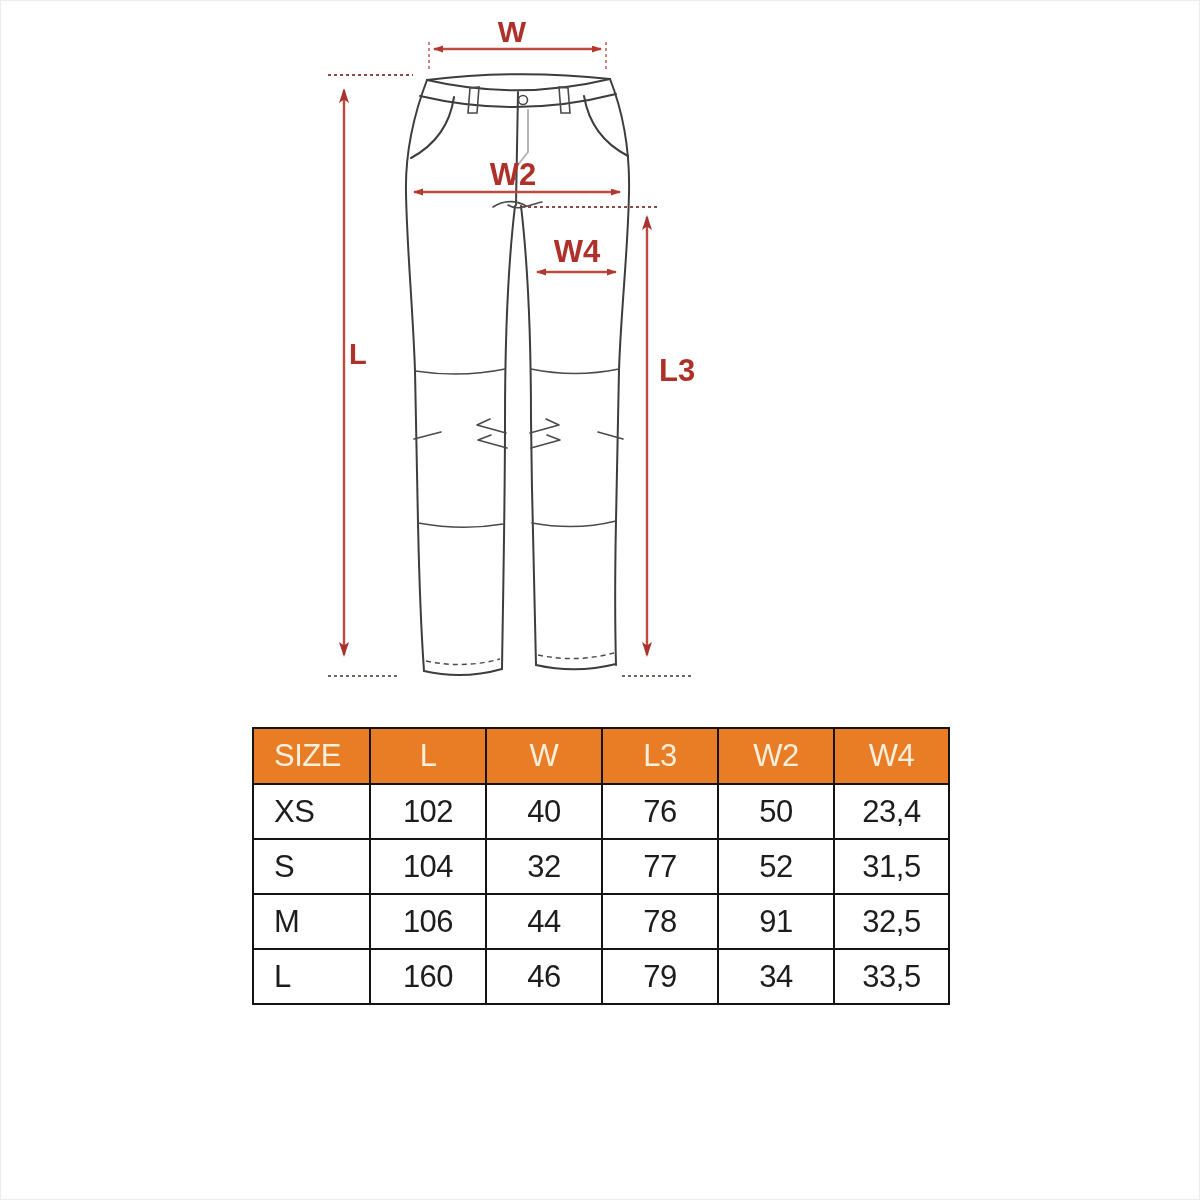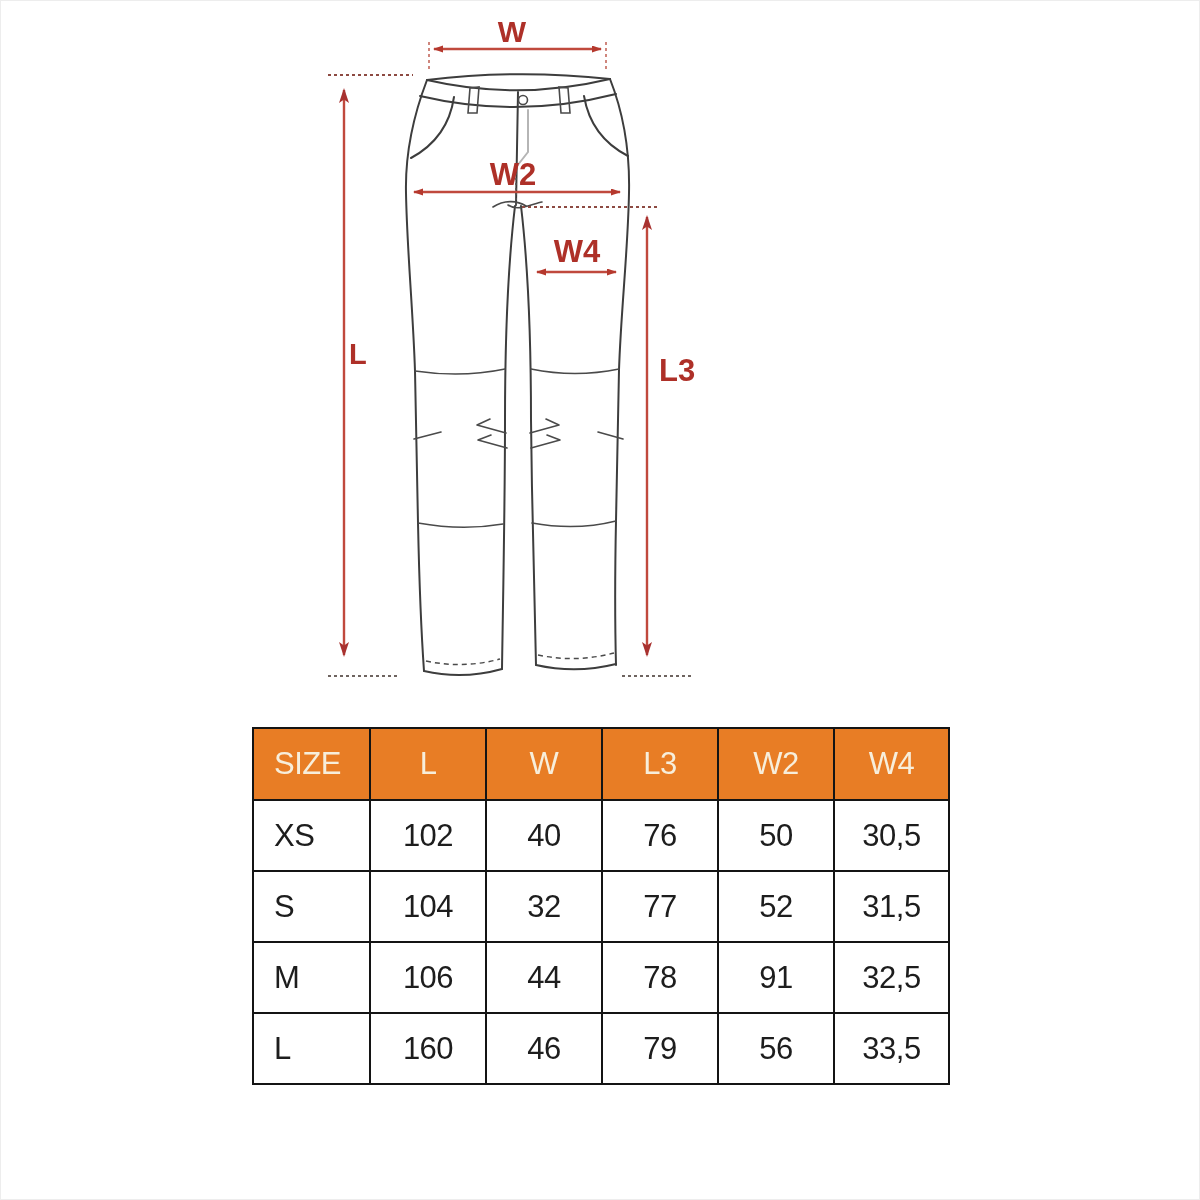--- a/index.html
+++ b/index.html
@@ -14,21 +14,21 @@
   .diagram-svg{position:absolute;left:0;top:0;}
 
   
   table.size-table{
     position:absolute;left:252px;top:727px;width:696px;
     border-collapse:collapse;table-layout:fixed;
     font-family:"Liberation Sans", sans-serif;
   }
   .size-table th,.size-table td{
     border:2px solid var(--tbl-border,#141414);
-    padding:8px;
+    padding:0;
     font-size:31px;
     letter-spacing:-0.5px;
     text-align:center;
     vertical-align:middle;
     background:#fff;
     color:var(--cell-text,#1d1d1d);
     font-weight:400;
     margin-top:15px;
   }
   .size-table th{
@@ -165,21 +165,21 @@
           <th>W4</th>
         </tr>
     </thead>
     <tbody id="size-table-body">
         <tr>
           <td class="size-col">XS</td>
           <td>102</td>
           <td>40</td>
           <td>76</td>
           <td>50</td>
-          <td>30,5</td>
+          <td>23,4</td>
         </tr>
         <tr>
           <td class="size-col">S</td>
           <td>104</td>
           <td>32</td>
           <td>77</td>
           <td>52</td>
           <td>31,5</td>
         </tr>
         <tr>
@@ -188,19 +188,19 @@
           <td>44</td>
           <td>78</td>
           <td>91</td>
           <td>32,5</td>
         </tr>
         <tr>
           <td class="size-col">L</td>
           <td>160</td>
           <td>46</td>
           <td>79</td>
-          <td>56</td>
+          <td>34</td>
           <td>33,5</td>
         </tr>
       </tbody>
   </table>
 
 </div>
 
 </body></html>

